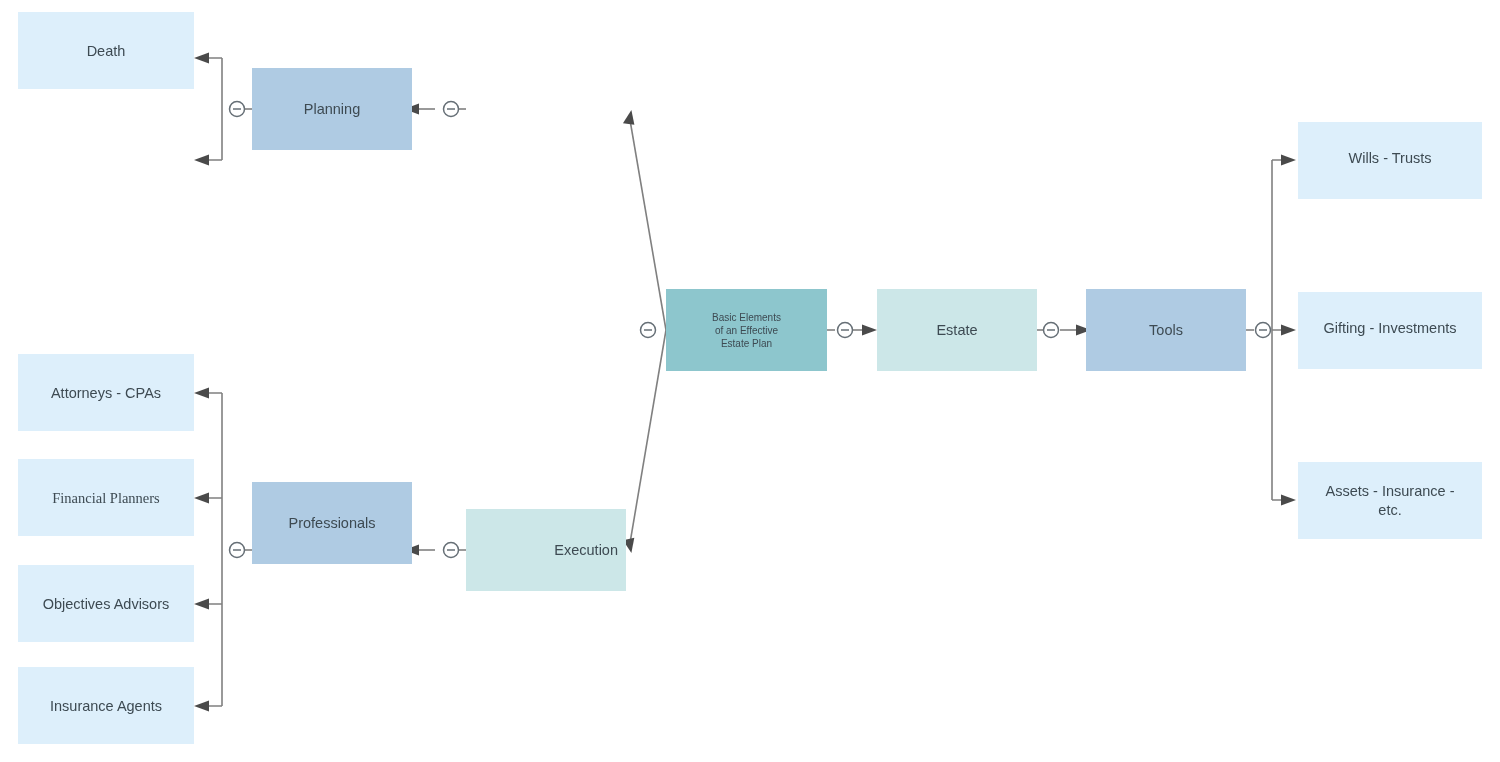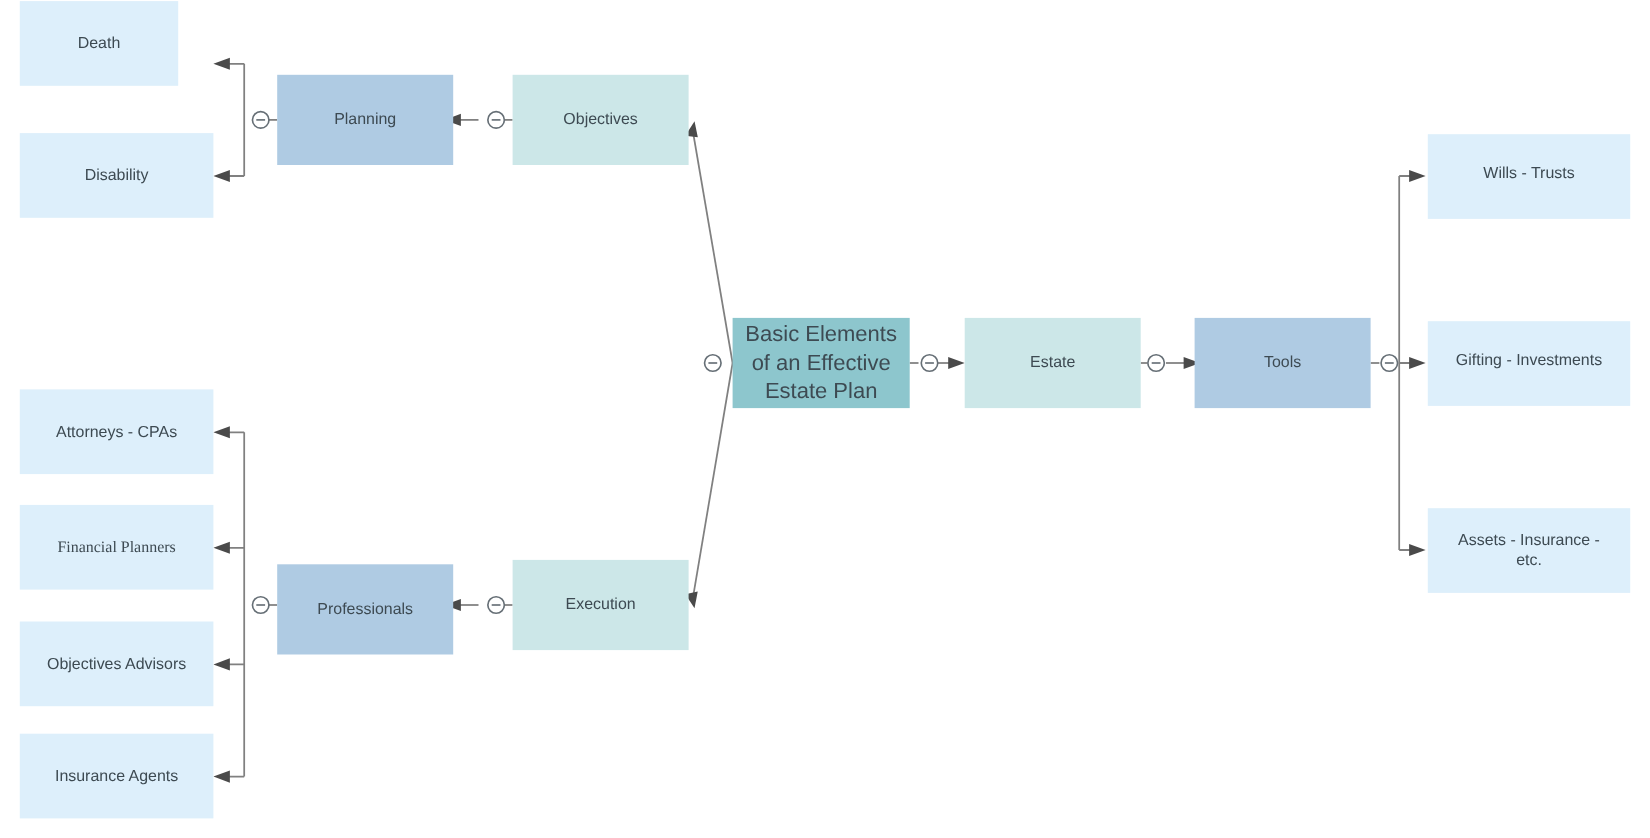--- a/index.html
+++ b/index.html
@@ -12,21 +12,21 @@
         text-align:center;}
   .node span{display:block;width:100%;padding:0 8px;}
 
   
   .leaf{background:#ddeffb;font-size:14.5px;align-items:flex-start;padding-top:30px;}
   
   .branch{background:#afcbe3;font-size:14.5px;align-items:center;}
   
   .mid{background:#cce7e8;font-size:14.5px;align-items:center;}
   
-  .root{background:#8dc6cd;font-size:20px;align-items:center;}
+  .root{background:#8dc6cd;font-size:10px;align-items:center;}
 
   svg.wires{position:absolute;left:0;top:0;width:1500px;height:762px;
             pointer-events:none;}
   .ln{stroke:#808080;stroke-width:1.6;fill:none;}
   .ic-c{fill:#ffffff;stroke:#666f76;stroke-width:1.5;}
   .ic-m{stroke:#666f76;stroke-width:1.5;}
 </style>
 </head>
 <body>
 
@@ -105,51 +105,45 @@
     <g>
       <circle class="ic-c" cx="1051" cy="330" r="7.5"></circle>
         <line class="ic-m" x1="1047" y1="330" x2="1055" y2="330"></line>
     </g>
     <g>
       <circle class="ic-c" cx="1263" cy="330" r="7.5"></circle>
         <line class="ic-m" x1="1259" y1="330" x2="1267" y2="330"></line>
     </g>
   </svg>
 
-  <div class="node leaf" style="left:18px;top:1px;width:144px;height:77px;">
+  <div class="node leaf" style="left:18px;top:12px;width:176px;height:77px;">
     <span>Death</span>
-  </div>
-  <div class="node leaf" style="left:18px;top:121px;width:176px;height:77px;">
-    <span>Disability</span>
   </div>
 
   <div class="node leaf" style="left:18px;top:354px;width:176px;height:77px;">
     <span>Attorneys - CPAs</span>
   </div>
   <div class="node leaf" style="left:18px;top:459px;width:176px;height:77px;font-family:Liberation Serif, serif;">
     <span>Financial Planners</span>
   </div>
   <div class="node leaf" style="left:18px;top:565px;width:176px;height:77px;">
     <span>Objectives Advisors</span>
   </div>
   <div class="node leaf" style="left:18px;top:667px;width:176px;height:77px;">
     <span>Insurance Agents</span>
   </div>
 
   <div class="node branch" style="left:252px;top:68px;width:160px;height:82px;">
     <span>Planning</span>
   </div>
-  <div class="node branch" style="left:252px;top:513px;width:160px;height:82px;">
+  <div class="node branch" style="left:252px;top:482px;width:160px;height:82px;">
     <span>Professionals</span>
   </div>
 
-  <div class="node mid" style="left:466px;top:68px;width:160px;height:82px;">
-    <span>Objectives</span>
-  </div>
-  <div class="node mid" style="left:466px;top:509px;width:160px;height:82px;">
+  <div class="node mid" style="left:466px;top:509px;width:160px;height:82px;text-align:right;">
     <span>Execution</span>
   </div>
 
   <div class="node root" style="left:666px;top:289px;width:161px;height:82px;">
     <span style="white-space:pre-line;">Basic Elements
 of an Effective
 Estate Plan</span>
   </div>
 
   <div class="node mid" style="left:877px;top:289px;width:160px;height:82px;">

